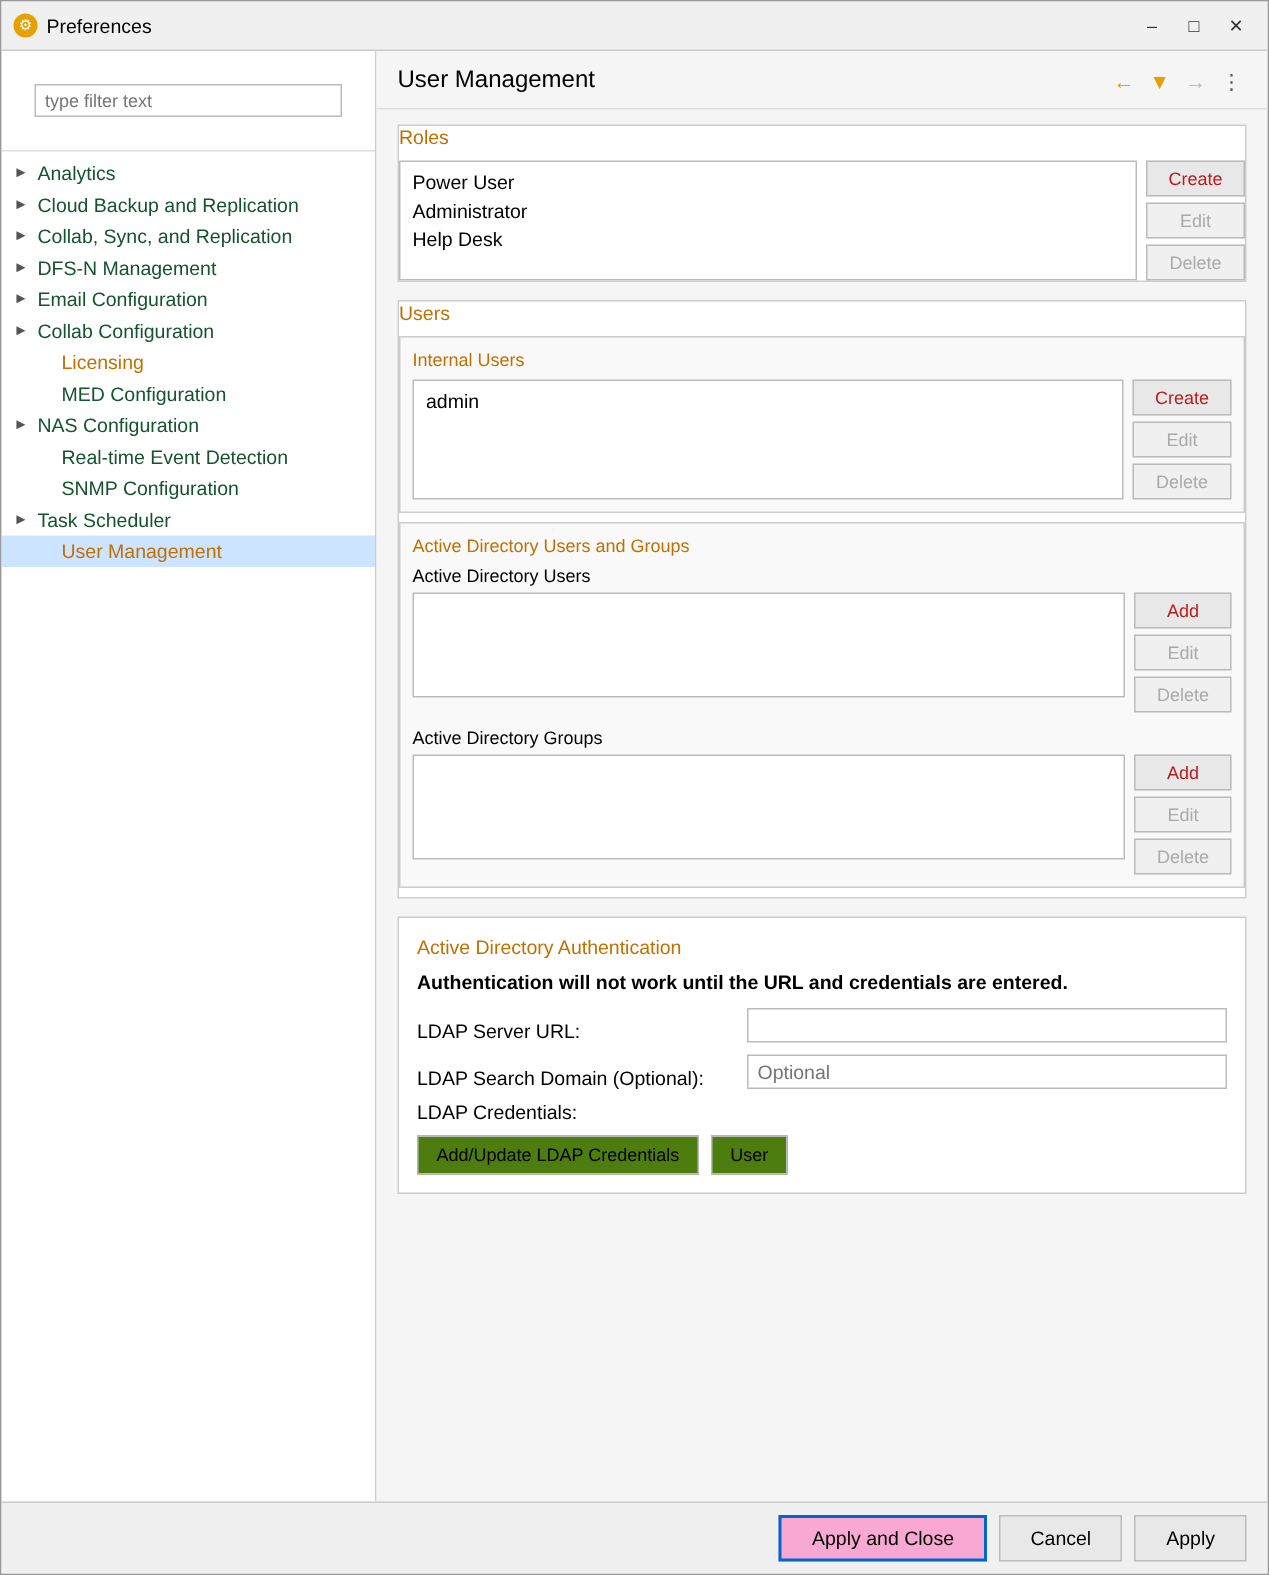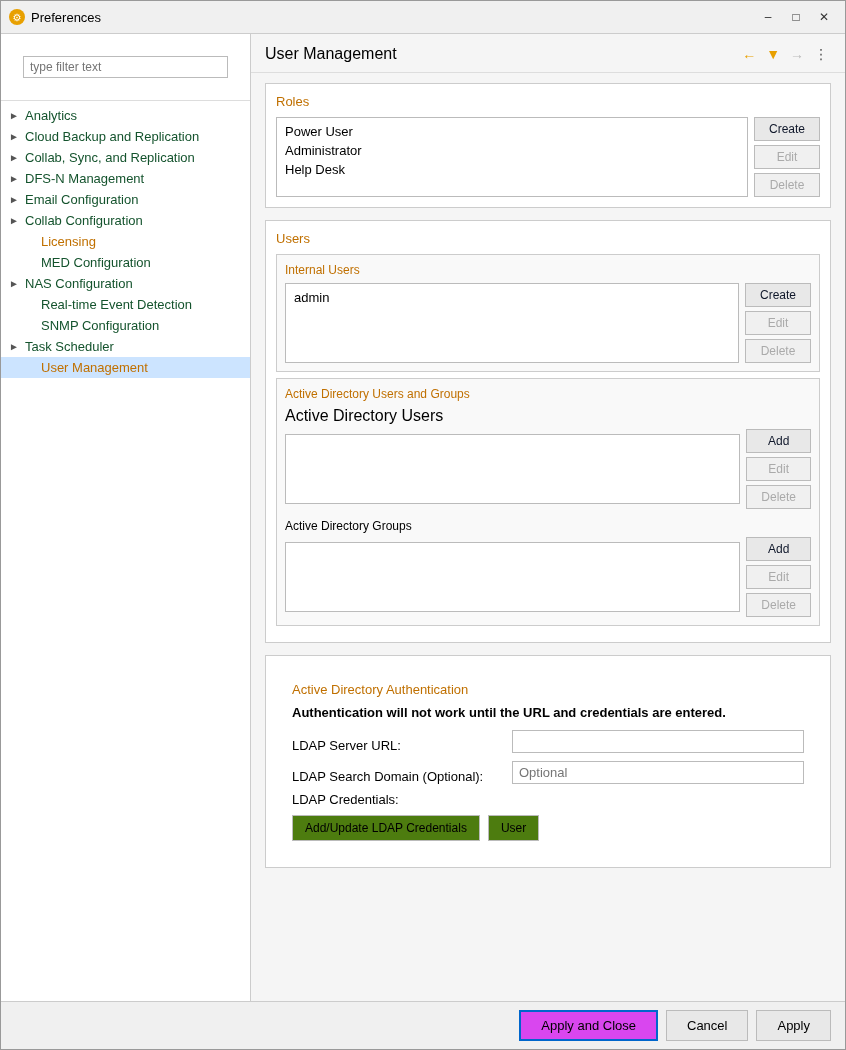--- a/index.html
+++ b/index.html
@@ -155,21 +155,21 @@
     .panel-body {
       flex: 1;
       overflow-y: auto;
       padding: 10px 14px;
     }
 
     .section {
       background: #fff;
       border: 1px solid #ccc;
       margin-bottom: 12px;
-      padding: 10px;
+      padding: 0;
     }
     .section-title {
       font-size: 13px;
       color: #c07000;
       margin-bottom: 8px;
       font-weight: normal;
     }
     .section-inner {
       border: 1px solid #ccc;
       padding: 8px;
@@ -177,21 +177,21 @@
       margin-bottom: 6px;
     }
     .section-inner-title {
       font-size: 12px;
       color: #c07000;
       margin-bottom: 6px;
     }
     .list-box-row {
       display: flex;
       gap: 6px;
-      align-items: center;
+      align-items: flex-start;
     }
     .list-box {
       flex: 1;
       background: #fff;
       border: 1px solid #bbb;
       min-height: 80px;
       padding: 4px;
       font-size: 13px;
     }
     .list-box-item {
@@ -203,30 +203,30 @@
       display: flex;
       flex-direction: column;
       gap: 4px;
     }
     .btn {
       background: #e8e8e8;
       border: 1px solid #bbb;
       padding: 4px 14px;
       cursor: pointer;
       font-size: 12px;
-      color: #0f172a;
+      color: #b91c1c;
       min-width: 60px;
       text-align: center;
     }
     .btn:disabled { color: #aaa; cursor: default; background: #f0f0f0; }
 
     .auth-section {
       background: #fff;
       border: 1px solid #ccc;
-      padding: 26px;
+      padding: 12px;
       margin-bottom: 28px;
     }
     .auth-title {
       font-size: 13px;
       color: #c07000;
       margin-bottom: 8px;
     }
     .auth-warning {
       font-size: 13px;
       font-weight: bold;
@@ -275,21 +275,21 @@
       flex-shrink: 0;
     }
     .footer-btn {
       padding: 6px 20px;
       font-size: 13px;
       cursor: pointer;
       background: #e8e8e8;
       border: 1px solid #bbb;
     }
     .footer-btn.primary {
-      background: #d946ef;
+      background: #f9a8d4;
       border: 2px solid #0066cc;
     }
   </style>
 </head>
 <body>
 
 <div class="window">
 
   <div class="title-bar">
     <div class="title-bar-left">
@@ -410,21 +410,21 @@
                 <button class="btn" disabled="">Edit</button>
                 <button class="btn" disabled="">Delete</button>
               </div>
             </div>
           </div>
 
           <div class="section-inner">
             <div class="section-inner-title">Active Directory Users and Groups</div>
 
             <div style="margin-bottom: 10px;">
-              <div style="font-size:16px; color:#000; margin-bottom:4px;">Active Directory Users</div>
+              <div style="font-size:12px; color:#000; margin-bottom:4px;">Active Directory Users</div>
               <div class="list-box-row">
                 <div class="list-box" style="min-height: 70px;"></div>
                 <div class="btn-group">
                   <button class="btn">Add</button>
                   <button class="btn" disabled="">Edit</button>
                   <button class="btn" disabled="">Delete</button>
                 </div>
               </div>
             </div>
 

